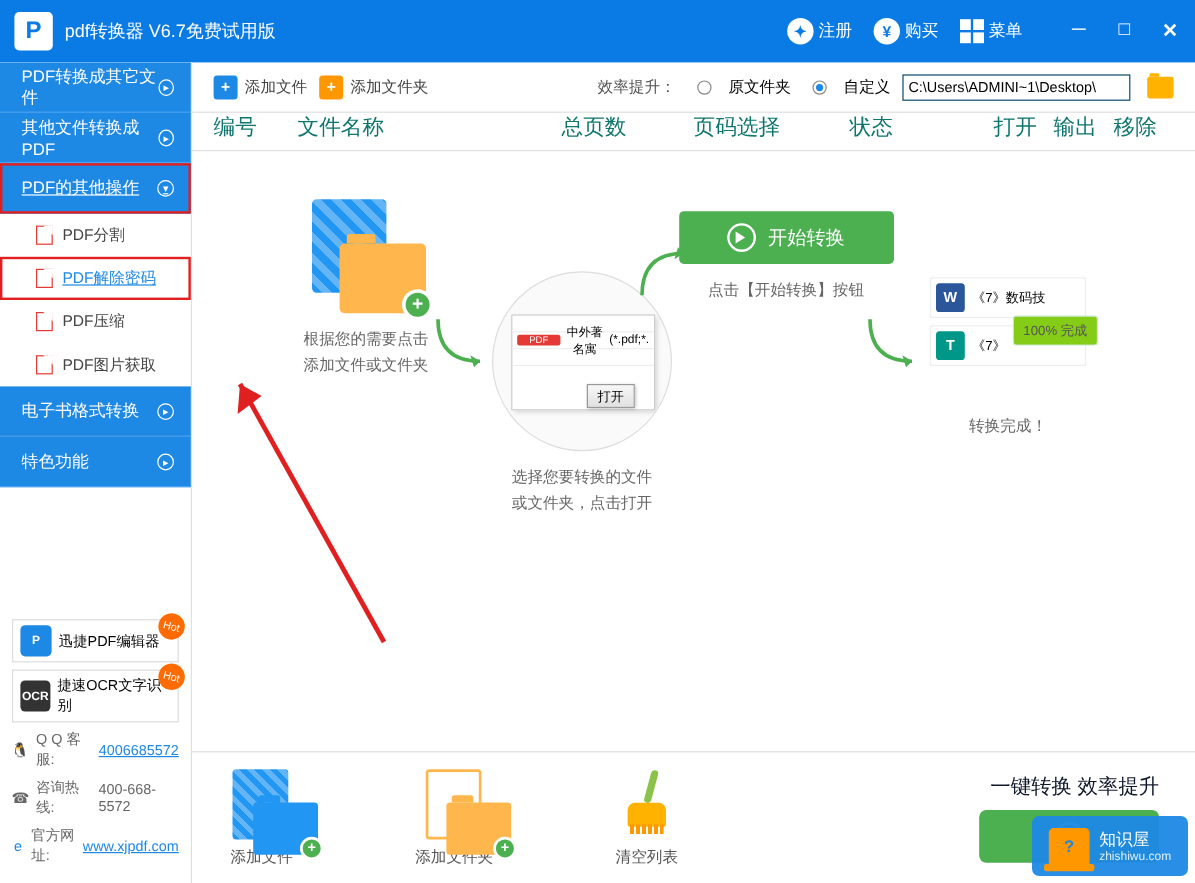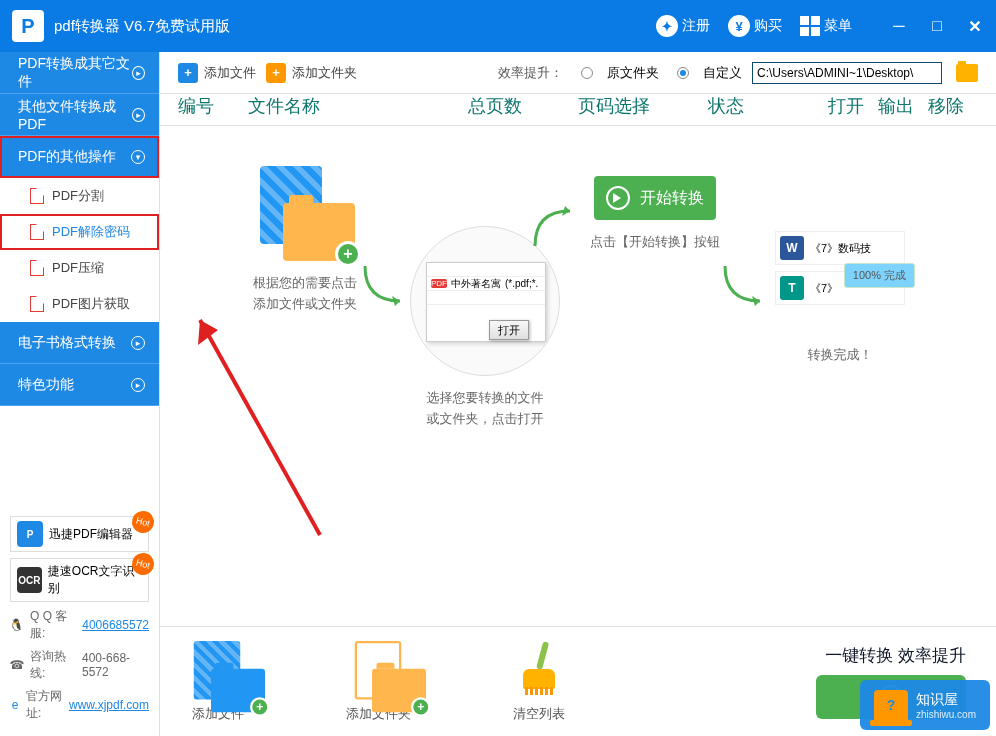--- a/index.html
+++ b/index.html
@@ -19,21 +19,21 @@
 .main-area { display: flex; height: calc(100% - 52px); }
 
 .sidebar { width: 200px; background: #fff; border-right: 1px solid #e0e0e0; display: flex; flex-direction: column; }
 .side-cat { height: 42px; display: flex; align-items: center; justify-content: space-between; padding: 0 14px 0 18px; background: #1e88e5; color: #fff; font-size: 14px; cursor: pointer; border-bottom: 1px solid #4ba3f0; }
 .side-cat.expanded { position: relative; }
 .cat-arrow { width: 14px; height: 14px; border: 1.5px solid #fff; border-radius: 50%; display: flex; align-items: center; justify-content: center; font-size: 9px; }
 .side-item { height: 36px; display: flex; align-items: center; padding-left: 30px; font-size: 13px; color: #444; cursor: pointer; gap: 8px; }
 .side-item .pdf-ic { width: 14px; height: 16px; border: 1px solid #e53935; position: relative; }
 .side-item .pdf-ic::after { content: ''; position: absolute; top: -1px; right: -1px; border: 4px solid transparent; border-top-color: #fff; border-right-color: #fff; }
 .side-item.active { color: #1e88e5; }
-.highlight-red { outline: 2px solid #e02020; outline-offset: -2px; }
+.highlight-red { outline: 2px solid #e02020; outline-offset: -2px; text-decoration: underline; }
 
 .side-bottom { margin-top: auto; padding: 8px 10px 14px; font-size: 12px; }
 .promo { display: flex; align-items: center; border: 1px solid #ddd; padding: 4px 6px; margin-bottom: 6px; position: relative; gap: 6px; }
 .promo-ic { width: 26px; height: 26px; border-radius: 4px; display: flex; align-items: center; justify-content: center; color: #fff; font-size: 10px; font-weight: bold; }
 .promo-hot { position: absolute; top: -6px; right: -6px; width: 22px; height: 22px; background: #ff6b00; border-radius: 50%; color: #fff; font-size: 9px; display: flex; align-items: center; justify-content: center; transform: rotate(15deg); }
 .contact-line { display: flex; align-items: center; gap: 6px; color: #666; margin-top: 6px; font-size:12px;}
 .contact-line a { color: #1e88e5; text-decoration: underline; }
 .contact-ic { width: 14px; height: 14px; display:inline-flex; align-items:center; justify-content:center; }
 
 .content { flex: 1; display: flex; flex-direction: column; position: relative; }
@@ -75,33 +75,33 @@
 .doc-back.pattern { background: repeating-linear-gradient(45deg, #2196f3 0 6px, #64b5f6 6px 12px); border: none;}
 .folder-big { position: absolute; width: 72px; height: 58px; background: #ffb74d; border-radius: 4px; bottom: 0; right: 0; }
 .folder-big::before { content:''; position:absolute; top:-8px; left:6px; width:24px; height:8px; background:#ffb74d; border-radius:3px 3px 0 0;}
 .folder-big.blue { background: #2196f3; }
 .folder-big.blue::before { background: #2196f3; }
 .plus-circle { position: absolute; bottom: -6px; right: -6px; width: 26px; height: 26px; background: #4caf50; border-radius: 50%; border: 3px solid #fff; color: #fff; display: flex; align-items: center; justify-content: center; font-weight: bold; font-size:16px;}
 
 .circle-frame { width: 150px; height: 150px; border-radius: 50%; border: 1px solid #ddd; margin: 0 auto; position: relative; background: #fafafa; overflow: hidden; }
 .dialog-mini { position: absolute; top: 35px; left: 15px; width: 120px; height: 80px; background: #fff; border: 1px solid #ccc; font-size: 10px; box-shadow: 2px 2px 4px rgba(0,0,0,0.15);}
 .dialog-row { height: 14px; border-bottom: 1px solid #eee; display:flex; align-items:center; padding:0 4px; gap:4px;}
-.dialog-row .pdf-badge { background: #e53935; color:#fff; font-size:8px; padding:0 0; border-radius:2px;}
+.dialog-row .pdf-badge { background: #e53935; color:#fff; font-size:8px; padding:0 10px; border-radius:2px;}
 .open-btn-mini { position: absolute; bottom: 35px; right: 30px; width: 40px; height: 20px; background: linear-gradient(#f8f8f8,#e0e0e0); border: 1px solid #999; font-size: 11px; display: flex; align-items: center; justify-content: center; box-shadow: 1px 1px 3px rgba(0,0,0,0.3); }
 
-.start-btn { width: 122px; height: 44px; background: #4caf50; border-radius: 4px; color: #fff; display: flex; align-items: center; justify-content: center; font-size: 16px; gap: 10px; margin: 0 auto; }
+.start-btn { width: 179px; height: 44px; background: #4caf50; border-radius: 4px; color: #fff; display: flex; align-items: center; justify-content: center; font-size: 16px; gap: 10px; margin: 0 auto; }
 .play-ic { width: 24px; height: 24px; border: 2px solid #fff; border-radius: 50%; display: flex; align-items: center; justify-content: center; }
 .play-ic::after { content:''; border: 5px solid transparent; border-left: 8px solid #fff; margin-left:3px;}
 
 .result-list { width: 130px; margin: 0 auto; }
 .result-item { display: flex; align-items: center; gap: 6px; padding: 4px; border: 1px solid #eee; margin-bottom: 6px; font-size: 11px; background:#fff;}
 .doc-ic { width: 24px; height: 24px; border-radius: 3px; color: #fff; display: flex; align-items: center; justify-content: center; font-weight: bold; font-size: 12px; }
 .doc-ic.w { background: #2b579a; }
 .doc-ic.t { background: #009688; }
-.done-badge { position: absolute; top: 32px; right: -10px; background: #7dd3fc; border: 1px solid #c8e6c9; padding: 4px 8px; font-size: 11px; color: #555; border-radius:3px;}
+.done-badge { position: absolute; top: 32px; right: -10px; background: #84cc16; border: 1px solid #c8e6c9; padding: 4px 8px; font-size: 11px; color: #555; border-radius:3px;}
 
 .arrow-curve { position: absolute; width: 50px; height: 50px; }
 .arrow-curve svg { width: 100%; height: 100%; }
 .ac1 { left: 200px; top: 135px; }
 .ac2 { left: 370px; top: 75px; transform: scaleY(-1); }
 .ac3 { left: 560px; top: 135px; transform: scaleY(-1) scaleX(-1) rotate(180deg); }
 
 .red-arrow { position: absolute; left: 180px; top: 300px; width: 150px; height: 240px; pointer-events: none; z-index:5;}
 
 .bottom-bar { height: 110px; border-top: 1px solid #e0e0e0; display: flex; align-items: center; padding: 10px 30px; gap: 100px; }

